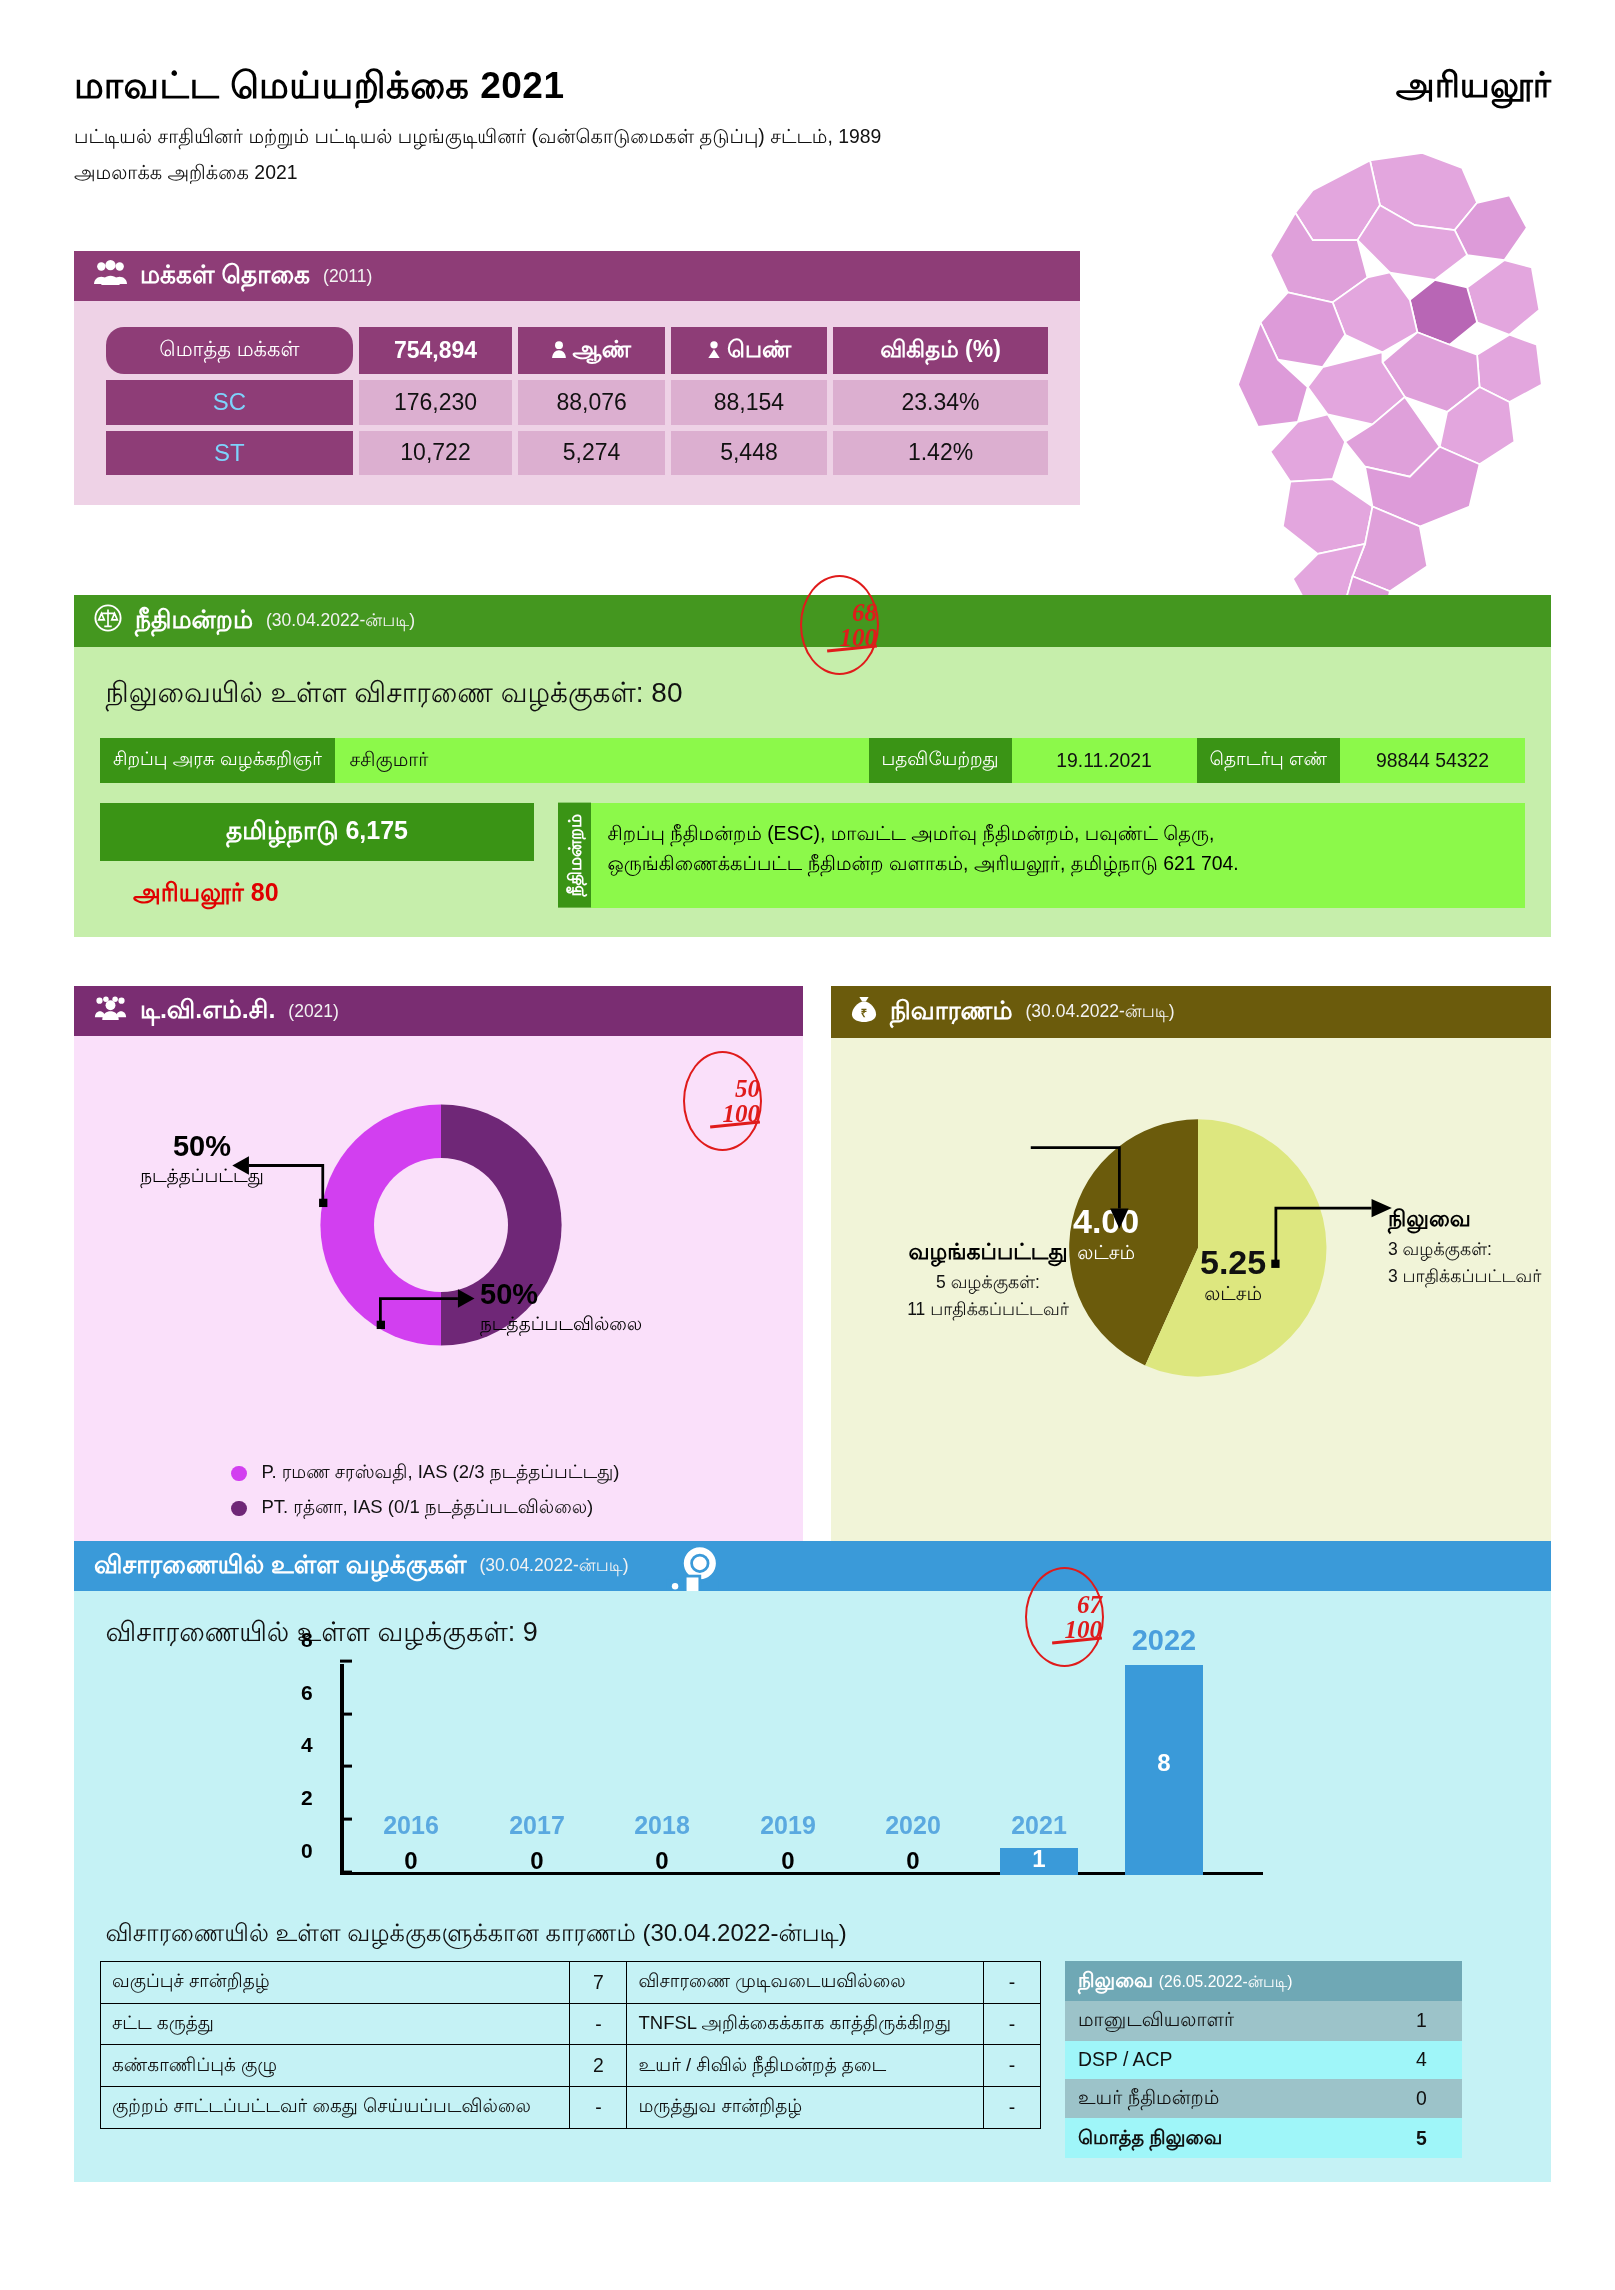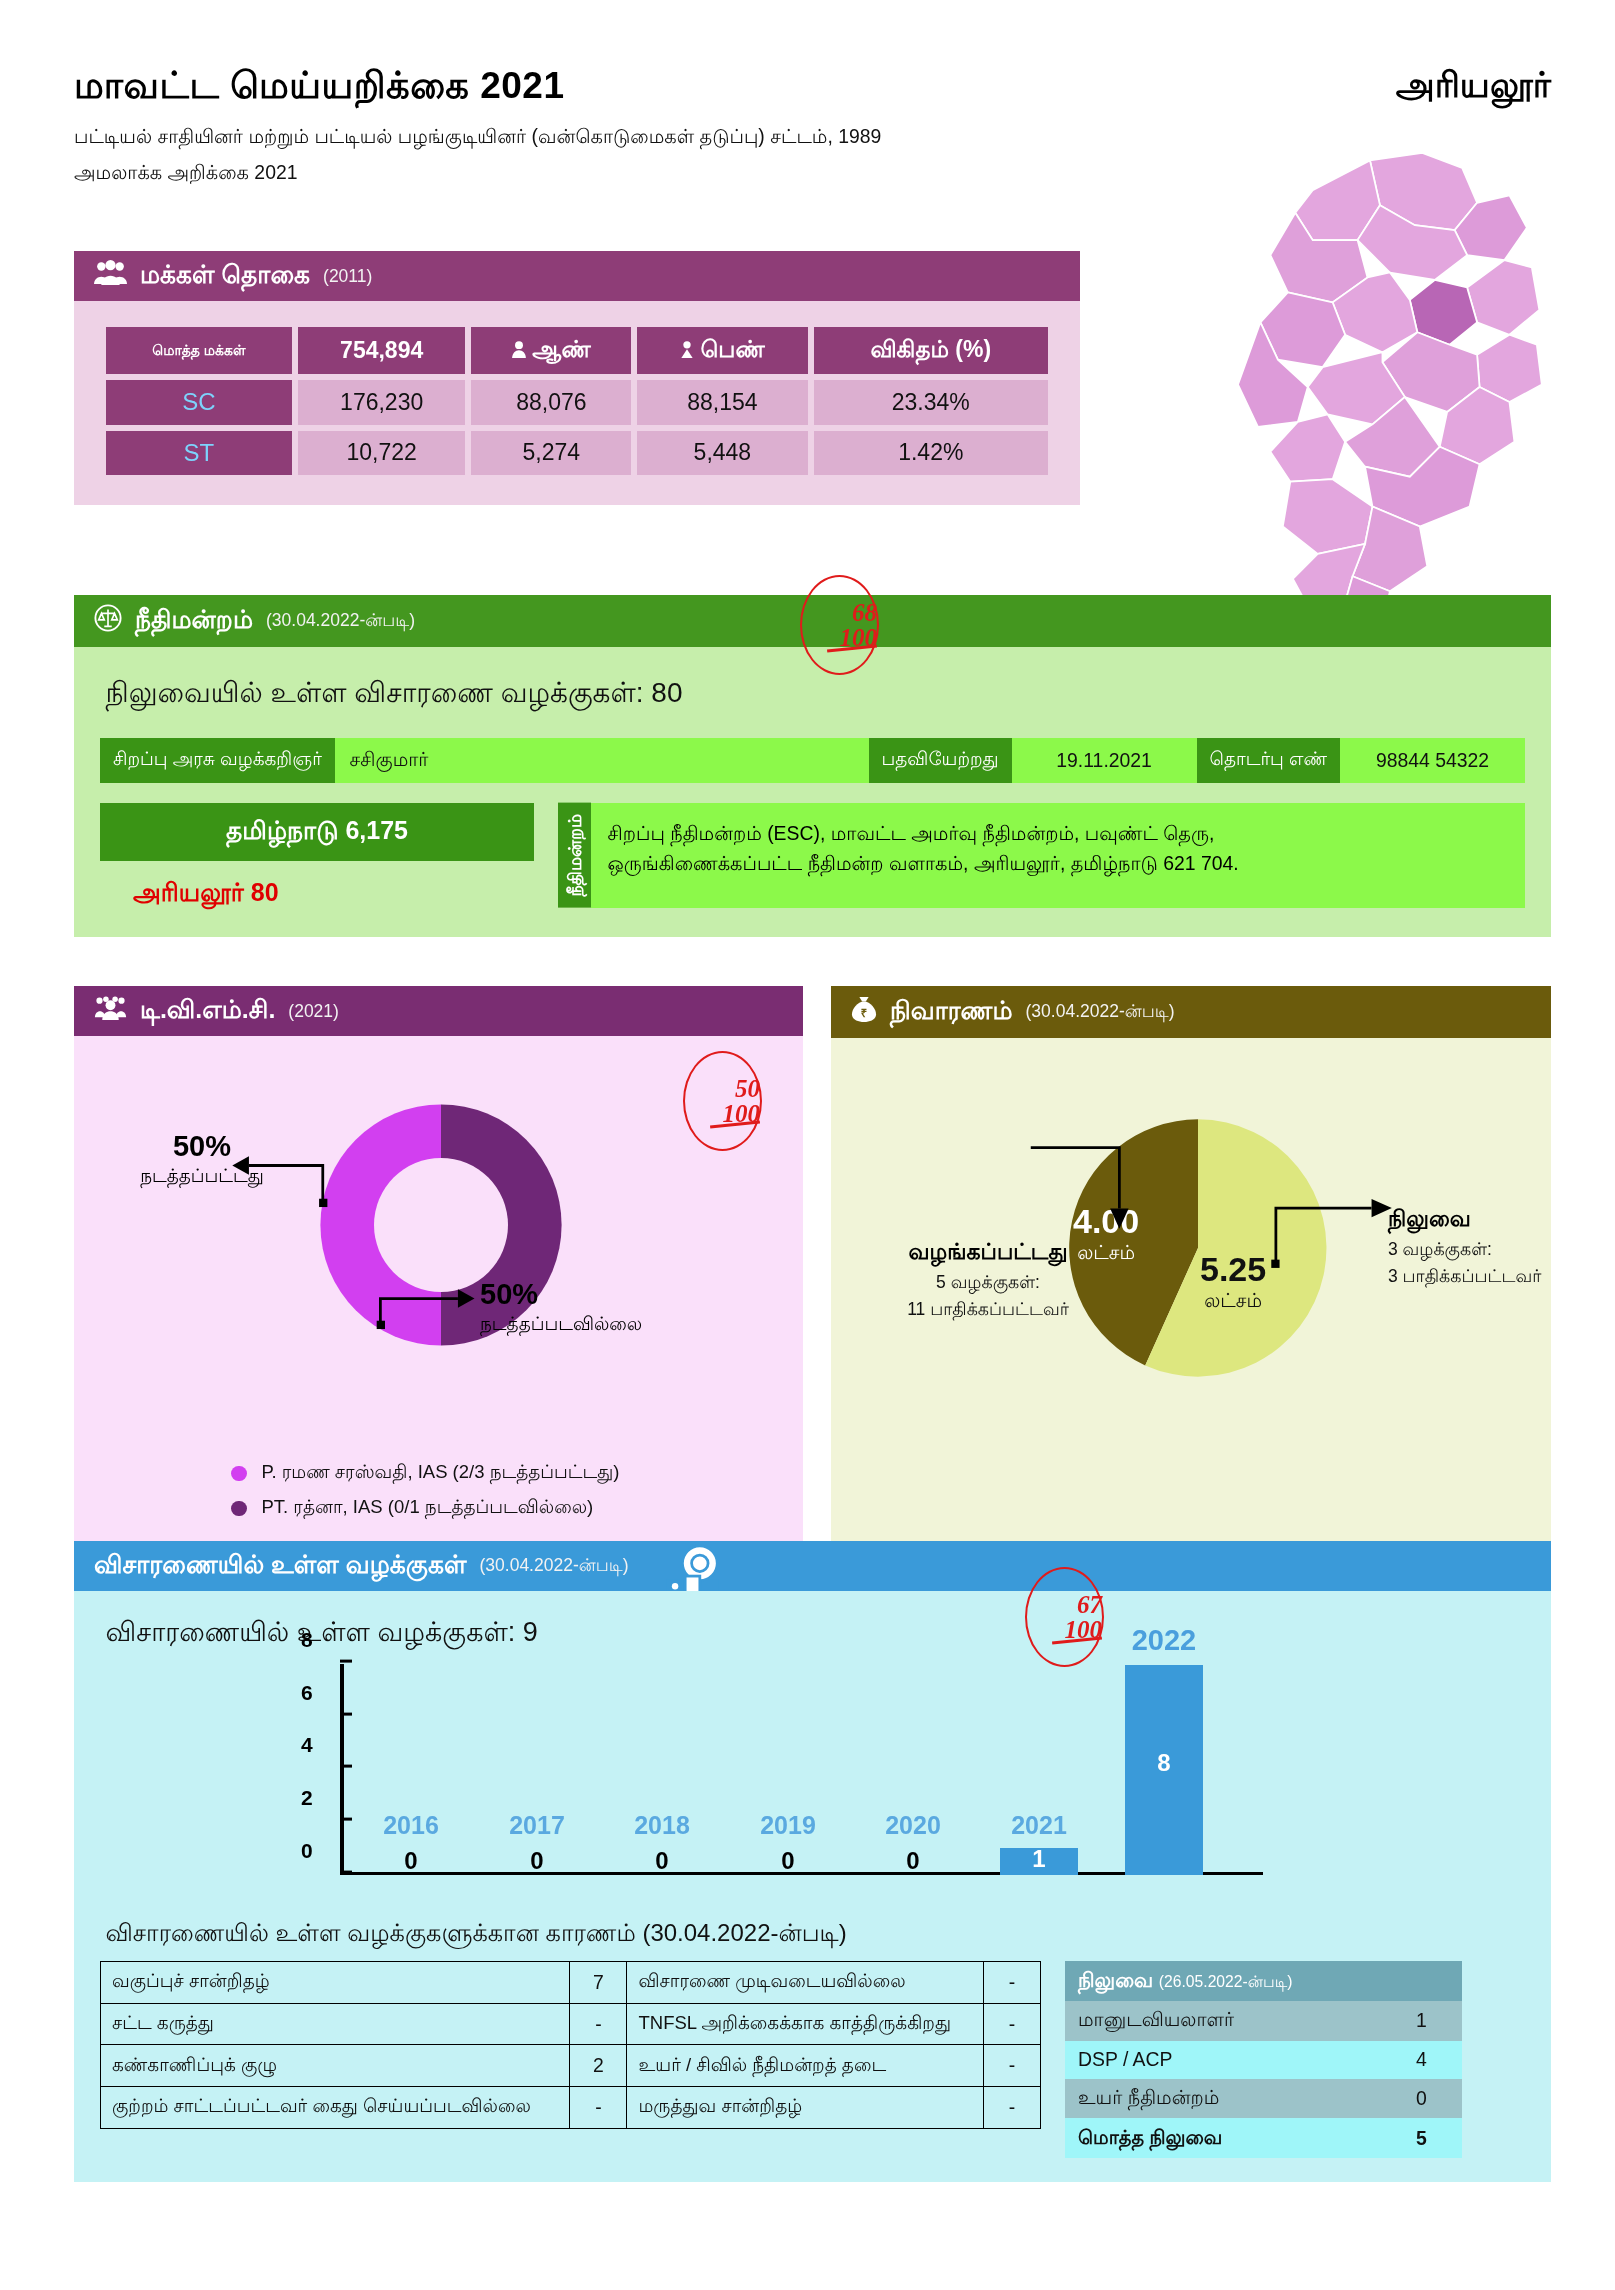--- a/index.html
+++ b/index.html
@@ -45,21 +45,21 @@
   #population { left: 74px; top: 251px; width: 1006px; }
   #population .panel-head { background: #8e3d77; }
   #population .panel-body { background: #eed2e6; padding: 20px 26px 24px 26px; }
   table.poptable { border-collapse: separate; border-spacing: 6.5px; width: 100%; }
   table.poptable td {
     text-align: center; font-size: 23px; padding: 8.3px 5.5px; color: #111;
     background: #dcafd0;
   }
   table.poptable tr.hdr td { background: #8e3d77; color: #fff; font-weight: bold; font-size: 23px; }
   table.poptable td.rowlabel { background: #8e3d77; color: #7dd3fc; font-weight: normal; font-size: 24px; }
-  table.poptable tr.hdr td.rowlabel { font-weight: bold; font-size: 14px; }
+  table.poptable tr.hdr td.rowlabel { font-weight: normal; font-size: 21px; border-radius: 18px; }
 
   
   #court { left: 74px; top: 595px; width: 1477px; }
   #court .panel-head { background: #44971f; }
   #court .panel-body { background: #c6eeab; padding: 16.6px 26px 24px 26px; }
   .court-pending { font-size: 28px; color: #111; margin: 13px 0 26px 5.5px; }
   .court-row { display: flex; align-items: stretch; gap: 0; margin-bottom: 20px; }
   .cell-lbl { background: #3a9415; color: #fff; font-size: 18.5px; padding: 10px 13px; white-space: nowrap; display:flex; align-items:center;}
   .cell-val { background: #8cf94a; color: #111; font-size: 19.4px; padding: 10px 14.8px; display:flex; align-items:center;}
   .flex-grow { flex: 1 1 auto; }
@@ -99,21 +99,21 @@
   .cb-label { position: absolute; text-align: center; }
   .cb-pct { font-size: 29px; font-weight: bold; color: #000; }
   .cb-sub { font-size: 18.5px; color: #000; margin-top: 1.8px; }
 
   
   #relief { left: 831px; top: 986px; width: 720px; }
   #relief .panel-head { background: #6b5b0c; }
   #relief .panel-body { background: #f1f4d8; height: 528px; position: relative; padding: 0; }
   .pie-wrap { position: absolute; left: 233px; top: 76px; width: 268px; height: 268px; }
   .pie-center-a { position: absolute; left: 242px; top: 164px; text-align: center; color: #fff; }
-  .pie-center-b { position: absolute; left: 369px; top: 212px; text-align: center; color: #111; }
+  .pie-center-b { position: absolute; left: 369px; top: 205px; text-align: center; color: #111; }
   .pie-amt { font-size: 34px; font-weight: bold; }
   .pie-unit { font-size: 19.4px; }
   .side-block { position: absolute; }
   .side-title { font-size: 22px; font-weight: bold; color: #000; }
   .side-line { font-size: 17.5px; color: #111; margin-top: 4.6px; }
 
   
   #cases { left: 74px; top: 1541px; width: 1477px; }
   #cases .panel-head { background: #3a9ad9; }
   #cases .panel-body { background: #c5f2f5; padding: 16.6px 26px 24px 26px; position: relative; }

